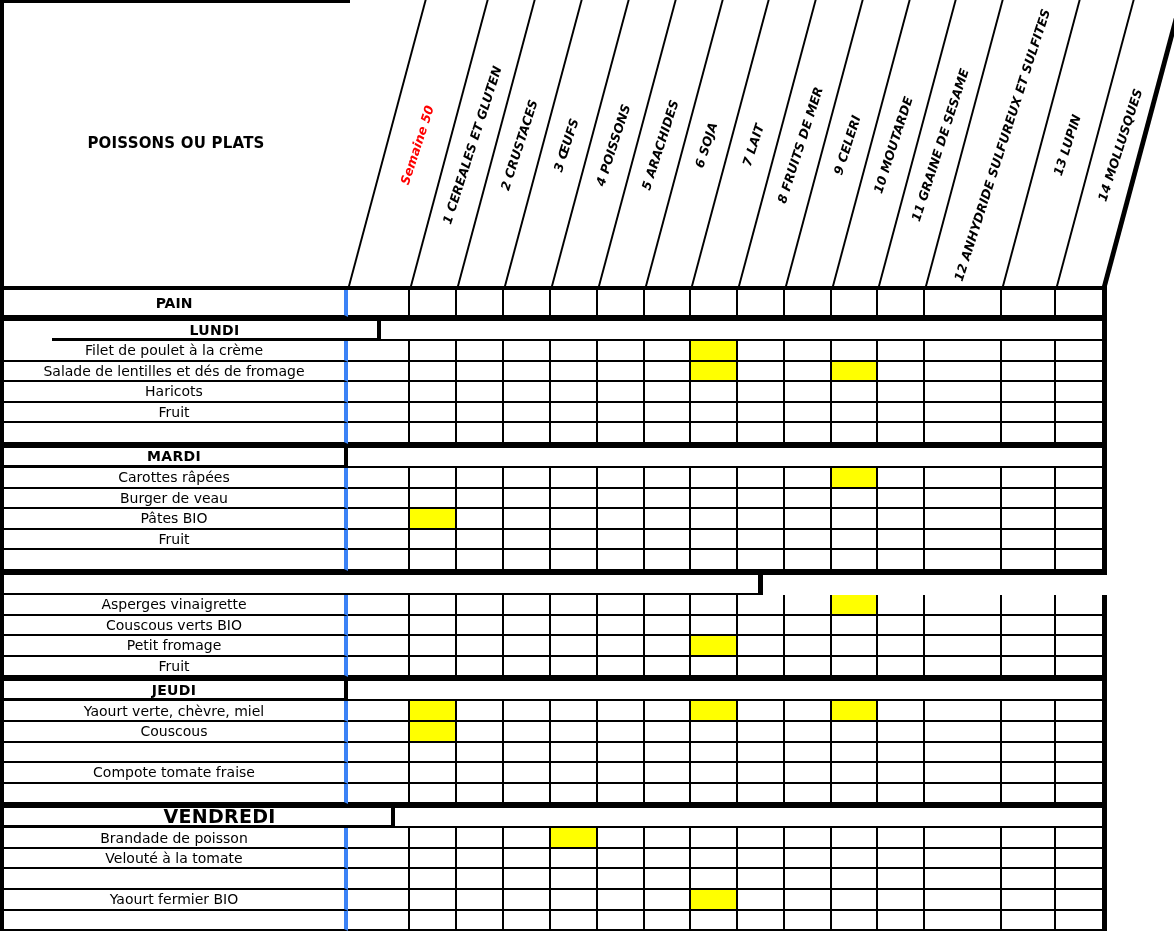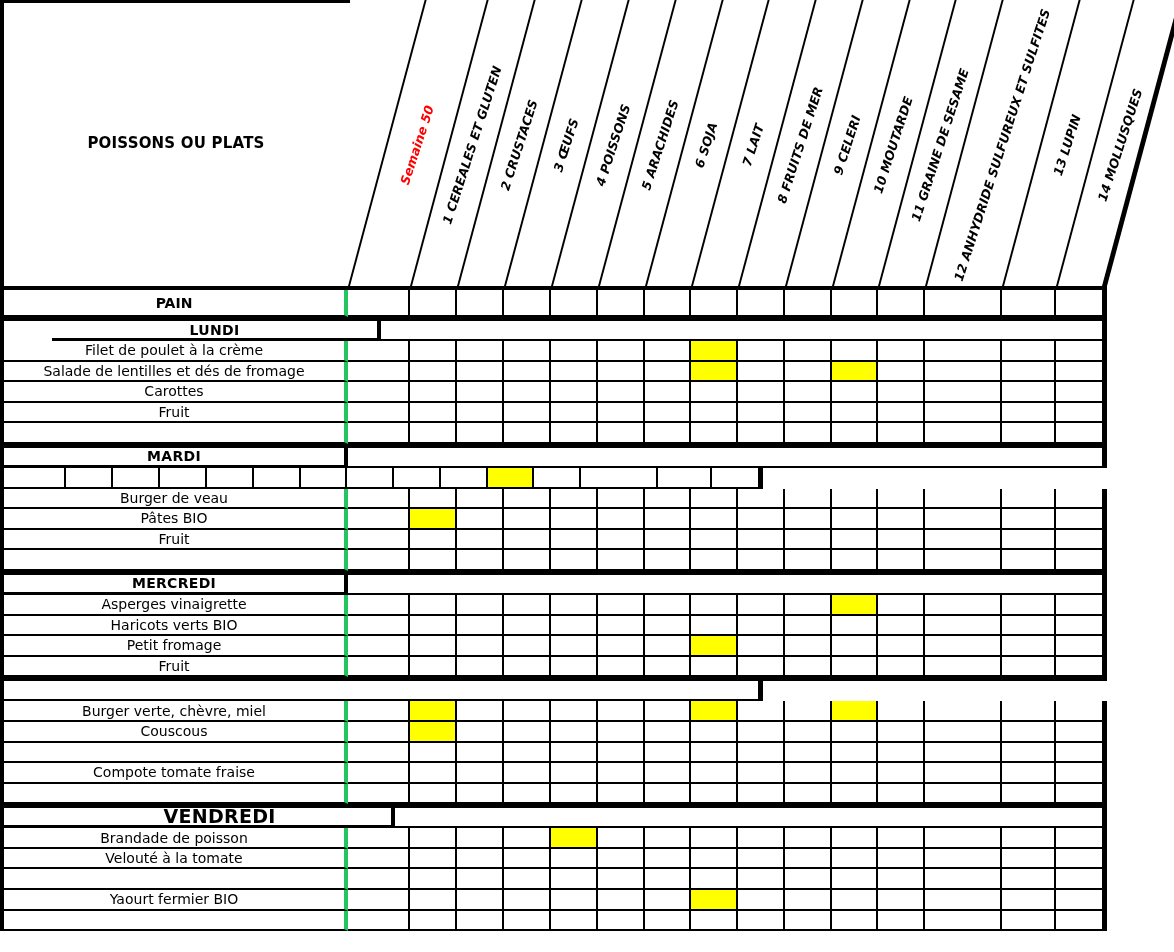--- a/index.html
+++ b/index.html
@@ -12,21 +12,21 @@
   .title-cell{position:absolute;left:4px;top:0;width:344px;height:286px;display:flex;align-items:center;justify-content:center;font-weight:bold;font-size:15px;letter-spacing:.2px;}
   .bands{position:absolute;left:348px;top:0;width:759px;height:286px;transform:skewX(-15deg);transform-origin:0 100%;}
   .band{position:absolute;top:0;height:100%;border-left:2px solid #000;box-sizing:border-box;}
   .band.last{border-right:5px solid #000;}
   .hlabel{position:absolute;white-space:nowrap;font-weight:bold;font-style:italic;font-size:12.5px;transform:translate(-50%,-50%) rotate(-72deg);}
   
   .body-grid{position:relative;width:1107px;box-sizing:border-box;border-left:4px solid #000;background:#fff;}
   .row{display:flex;}
   .c{box-sizing:border-box;border-right:2px solid #000;border-bottom:2px solid #000;display:flex;align-items:center;justify-content:center;overflow:hidden;}
   .c.lastcol{border-right:5px solid #000;}
-  .label-c{border-right:4px solid #22c55e;font-size:14px;white-space:nowrap;}
+  .label-c{border-right:4px solid #3b82f6;font-size:14px;white-space:nowrap;}
   .r-pain{height:27px;}
   .r-day{height:20px;}
   .r-menu{height:20.6px;}
   .pain-label{font-weight:bold;}
   .section{border-top:4px solid #000;box-sizing:border-box;}
   .day-label{font-weight:bold;border-right:4px solid #000;border-bottom:3px solid #000;font-size:14px;letter-spacing:.3px;}
   .day-label.big{font-size:19px;line-height:1;}
   .day-merged{border-right:5px solid #000;border-bottom:2px solid #000;}
 </style>
 </head>
@@ -129,21 +129,21 @@
           <div class="c " style="width: 47px; background: rgb(255, 255, 0);"></div>
           <div class="c " style="width: 47px;"></div>
           <div class="c " style="width: 47px;"></div>
           <div class="c " style="width: 46px; background: rgb(255, 255, 0);"></div>
           <div class="c " style="width: 47px;"></div>
           <div class="c " style="width: 77px;"></div>
           <div class="c " style="width: 54px;"></div>
           <div class="c lastcol" style="width: 51px;"></div>
         </div>
         <div class="row r-menu">
-          <div class="c label-c" style="width: 344px;">Carottes</div>
+          <div class="c label-c" style="width: 344px;">Haricots</div>
           <div class="c " style="width: 62px;"></div>
           <div class="c " style="width: 47px;"></div>
           <div class="c " style="width: 47px;"></div>
           <div class="c " style="width: 47px;"></div>
           <div class="c " style="width: 47px;"></div>
           <div class="c " style="width: 47px;"></div>
           <div class="c " style="width: 46px;"></div>
           <div class="c " style="width: 47px;"></div>
           <div class="c " style="width: 47px;"></div>
           <div class="c " style="width: 47px;"></div>
@@ -189,20 +189,21 @@
           <div class="c " style="width: 54px;"></div>
           <div class="c lastcol" style="width: 51px;"></div>
         </div>
       </div>
       <div class="section">
         <div class="row r-day">
           <div class="c day-label" style="width: 344px;">MARDI</div>
           <div class="c day-merged" style="width: 759px;"></div>
         </div>
         <div class="row r-menu">
+          <div class="c label-c" style="width: 344px;">Carottes râpées</div>
           <div class="c " style="width: 62px;"></div>
           <div class="c " style="width: 47px;"></div>
           <div class="c " style="width: 47px;"></div>
           <div class="c " style="width: 47px;"></div>
           <div class="c " style="width: 47px;"></div>
           <div class="c " style="width: 47px;"></div>
           <div class="c " style="width: 46px;"></div>
           <div class="c " style="width: 47px;"></div>
           <div class="c " style="width: 47px;"></div>
           <div class="c " style="width: 47px;"></div>
@@ -261,98 +262,20 @@
           <div class="c " style="width: 47px;"></div>
           <div class="c " style="width: 47px;"></div>
           <div class="c " style="width: 46px;"></div>
           <div class="c " style="width: 47px;"></div>
           <div class="c " style="width: 77px;"></div>
           <div class="c " style="width: 54px;"></div>
           <div class="c lastcol" style="width: 51px;"></div>
         </div>
         <div class="row r-menu">
           <div class="c label-c" style="width: 344px;"></div>
-          <div class="c " style="width: 62px;"></div>
-          <div class="c " style="width: 47px;"></div>
-          <div class="c " style="width: 47px;"></div>
-          <div class="c " style="width: 47px;"></div>
-          <div class="c " style="width: 47px;"></div>
-          <div class="c " style="width: 47px;"></div>
-          <div class="c " style="width: 46px;"></div>
-          <div class="c " style="width: 47px;"></div>
-          <div class="c " style="width: 47px;"></div>
-          <div class="c " style="width: 47px;"></div>
-          <div class="c " style="width: 46px;"></div>
-          <div class="c " style="width: 47px;"></div>
-          <div class="c " style="width: 77px;"></div>
-          <div class="c " style="width: 54px;"></div>
-          <div class="c lastcol" style="width: 51px;"></div>
-        </div>
-      </div>
-      <div class="section">
-        <div class="row r-day">
-          <div class="c day-label" style="width: 344px;">MERCREDI</div>
-          <div class="c day-merged" style="width: 759px;"></div>
-        </div>
-        <div class="row r-menu">
-          <div class="c label-c" style="width: 344px;">Asperges vinaigrette</div>
-          <div class="c " style="width: 62px;"></div>
-          <div class="c " style="width: 47px;"></div>
-          <div class="c " style="width: 47px;"></div>
-          <div class="c " style="width: 47px;"></div>
-          <div class="c " style="width: 47px;"></div>
-          <div class="c " style="width: 47px;"></div>
-          <div class="c " style="width: 46px;"></div>
-          <div class="c " style="width: 47px;"></div>
-          <div class="c " style="width: 47px;"></div>
-          <div class="c " style="width: 47px;"></div>
-          <div class="c " style="width: 46px; background: rgb(255, 255, 0);"></div>
-          <div class="c " style="width: 47px;"></div>
-          <div class="c " style="width: 77px;"></div>
-          <div class="c " style="width: 54px;"></div>
-          <div class="c lastcol" style="width: 51px;"></div>
-        </div>
-        <div class="row r-menu">
-          <div class="c label-c" style="width: 344px;">Haricots verts BIO</div>
-          <div class="c " style="width: 62px;"></div>
-          <div class="c " style="width: 47px;"></div>
-          <div class="c " style="width: 47px;"></div>
-          <div class="c " style="width: 47px;"></div>
-          <div class="c " style="width: 47px;"></div>
-          <div class="c " style="width: 47px;"></div>
-          <div class="c " style="width: 46px;"></div>
-          <div class="c " style="width: 47px;"></div>
-          <div class="c " style="width: 47px;"></div>
-          <div class="c " style="width: 47px;"></div>
-          <div class="c " style="width: 46px;"></div>
-          <div class="c " style="width: 47px;"></div>
-          <div class="c " style="width: 77px;"></div>
-          <div class="c " style="width: 54px;"></div>
-          <div class="c lastcol" style="width: 51px;"></div>
-        </div>
-        <div class="row r-menu">
-          <div class="c label-c" style="width: 344px;">Petit fromage</div>
-          <div class="c " style="width: 62px;"></div>
-          <div class="c " style="width: 47px;"></div>
-          <div class="c " style="width: 47px;"></div>
-          <div class="c " style="width: 47px;"></div>
-          <div class="c " style="width: 47px;"></div>
-          <div class="c " style="width: 47px;"></div>
-          <div class="c " style="width: 46px;"></div>
-          <div class="c " style="width: 47px; background: rgb(255, 255, 0);"></div>
-          <div class="c " style="width: 47px;"></div>
-          <div class="c " style="width: 47px;"></div>
-          <div class="c " style="width: 46px;"></div>
-          <div class="c " style="width: 47px;"></div>
-          <div class="c " style="width: 77px;"></div>
-          <div class="c " style="width: 54px;"></div>
-          <div class="c lastcol" style="width: 51px;"></div>
-        </div>
-        <div class="row r-menu">
-          <div class="c label-c" style="width: 344px;">Fruit</div>
           <div class="c " style="width: 62px;"></div>
           <div class="c " style="width: 47px;"></div>
           <div class="c " style="width: 47px;"></div>
           <div class="c " style="width: 47px;"></div>
           <div class="c " style="width: 47px;"></div>
           <div class="c " style="width: 47px;"></div>
           <div class="c " style="width: 46px;"></div>
           <div class="c " style="width: 47px;"></div>
           <div class="c " style="width: 47px;"></div>
           <div class="c " style="width: 47px;"></div>
@@ -361,21 +284,99 @@
           <div class="c " style="width: 77px;"></div>
           <div class="c " style="width: 54px;"></div>
           <div class="c lastcol" style="width: 51px;"></div>
         </div>
       </div>
       <div class="section">
         <div class="row r-day">
           <div class="c day-merged" style="width: 759px;"></div>
         </div>
         <div class="row r-menu">
-          <div class="c label-c" style="width: 344px;">Burger verte, chèvre, miel</div>
+          <div class="c label-c" style="width: 344px;">Asperges vinaigrette</div>
+          <div class="c " style="width: 62px;"></div>
+          <div class="c " style="width: 47px;"></div>
+          <div class="c " style="width: 47px;"></div>
+          <div class="c " style="width: 47px;"></div>
+          <div class="c " style="width: 47px;"></div>
+          <div class="c " style="width: 47px;"></div>
+          <div class="c " style="width: 46px;"></div>
+          <div class="c " style="width: 47px;"></div>
+          <div class="c " style="width: 47px;"></div>
+          <div class="c " style="width: 47px;"></div>
+          <div class="c " style="width: 46px; background: rgb(255, 255, 0);"></div>
+          <div class="c " style="width: 47px;"></div>
+          <div class="c " style="width: 77px;"></div>
+          <div class="c " style="width: 54px;"></div>
+          <div class="c lastcol" style="width: 51px;"></div>
+        </div>
+        <div class="row r-menu">
+          <div class="c label-c" style="width: 344px;">Couscous verts BIO</div>
+          <div class="c " style="width: 62px;"></div>
+          <div class="c " style="width: 47px;"></div>
+          <div class="c " style="width: 47px;"></div>
+          <div class="c " style="width: 47px;"></div>
+          <div class="c " style="width: 47px;"></div>
+          <div class="c " style="width: 47px;"></div>
+          <div class="c " style="width: 46px;"></div>
+          <div class="c " style="width: 47px;"></div>
+          <div class="c " style="width: 47px;"></div>
+          <div class="c " style="width: 47px;"></div>
+          <div class="c " style="width: 46px;"></div>
+          <div class="c " style="width: 47px;"></div>
+          <div class="c " style="width: 77px;"></div>
+          <div class="c " style="width: 54px;"></div>
+          <div class="c lastcol" style="width: 51px;"></div>
+        </div>
+        <div class="row r-menu">
+          <div class="c label-c" style="width: 344px;">Petit fromage</div>
+          <div class="c " style="width: 62px;"></div>
+          <div class="c " style="width: 47px;"></div>
+          <div class="c " style="width: 47px;"></div>
+          <div class="c " style="width: 47px;"></div>
+          <div class="c " style="width: 47px;"></div>
+          <div class="c " style="width: 47px;"></div>
+          <div class="c " style="width: 46px;"></div>
+          <div class="c " style="width: 47px; background: rgb(255, 255, 0);"></div>
+          <div class="c " style="width: 47px;"></div>
+          <div class="c " style="width: 47px;"></div>
+          <div class="c " style="width: 46px;"></div>
+          <div class="c " style="width: 47px;"></div>
+          <div class="c " style="width: 77px;"></div>
+          <div class="c " style="width: 54px;"></div>
+          <div class="c lastcol" style="width: 51px;"></div>
+        </div>
+        <div class="row r-menu">
+          <div class="c label-c" style="width: 344px;">Fruit</div>
+          <div class="c " style="width: 62px;"></div>
+          <div class="c " style="width: 47px;"></div>
+          <div class="c " style="width: 47px;"></div>
+          <div class="c " style="width: 47px;"></div>
+          <div class="c " style="width: 47px;"></div>
+          <div class="c " style="width: 47px;"></div>
+          <div class="c " style="width: 46px;"></div>
+          <div class="c " style="width: 47px;"></div>
+          <div class="c " style="width: 47px;"></div>
+          <div class="c " style="width: 47px;"></div>
+          <div class="c " style="width: 46px;"></div>
+          <div class="c " style="width: 47px;"></div>
+          <div class="c " style="width: 77px;"></div>
+          <div class="c " style="width: 54px;"></div>
+          <div class="c lastcol" style="width: 51px;"></div>
+        </div>
+      </div>
+      <div class="section">
+        <div class="row r-day">
+          <div class="c day-label" style="width: 344px;">JEUDI</div>
+          <div class="c day-merged" style="width: 759px;"></div>
+        </div>
+        <div class="row r-menu">
+          <div class="c label-c" style="width: 344px;">Yaourt verte, chèvre, miel</div>
           <div class="c " style="width: 62px;"></div>
           <div class="c " style="width: 47px; background: rgb(255, 255, 0);"></div>
           <div class="c " style="width: 47px;"></div>
           <div class="c " style="width: 47px;"></div>
           <div class="c " style="width: 47px;"></div>
           <div class="c " style="width: 47px;"></div>
           <div class="c " style="width: 46px;"></div>
           <div class="c " style="width: 47px; background: rgb(255, 255, 0);"></div>
           <div class="c " style="width: 47px;"></div>
           <div class="c " style="width: 47px;"></div>

